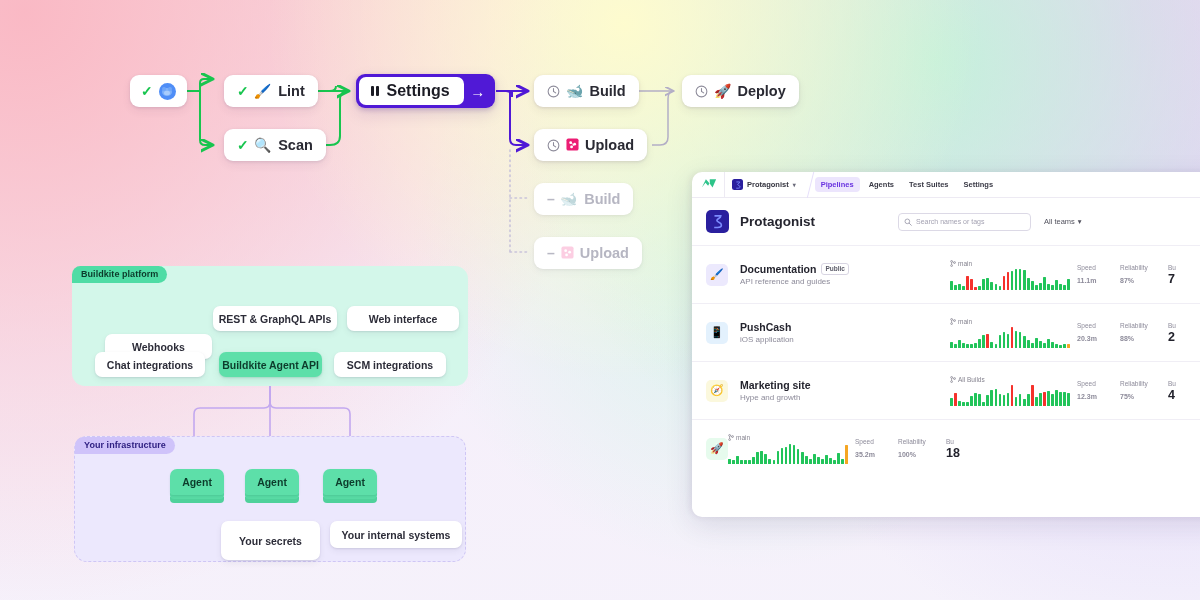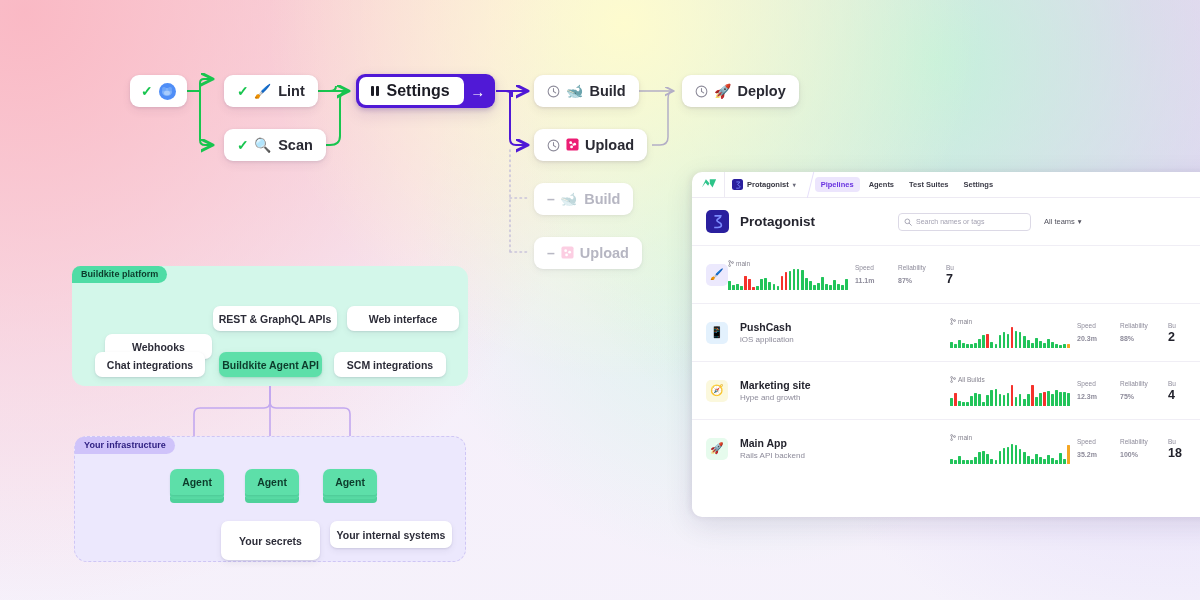--- a/index.html
+++ b/index.html
@@ -391,21 +391,21 @@
       <div class="layer l2"></div>
       <div class="top">Agent</div>
     </div>
     <div class="agent" style="left:248px; top:32px;">
       <div class="layer l1"></div>
       <div class="layer l2"></div>
       <div class="top">Agent</div>
     </div>
 
     <div class="chip" style="left:146px; top:84px; width:99px; height:39px;">Your secrets</div>
-    <div class="chip" style="left:255px; top:84px; width:122px; height:27px;">Your internal systems</div>
+    <div class="chip" style="left:255px; top:84px; width:132px; height:27px;">Your internal systems</div>
   </div>
 </div>
 
 <div id="dash">
 
   <div class="dash-nav">
     <div class="bk-logo">
       <svg width="16" height="13" viewBox="0 0 18 14" aria-hidden="true">
         <path d="M1 10.5 L5.5 1 L9.5 5.5 L8 8.5 L5 5 Z" fill="#30c48d"></path>
         <path d="M9.8 1 L17 1 L13 10.5 L10 6.2 Z" fill="#2ec489"></path>
@@ -446,20 +446,27 @@
       <span>Search names or tags</span>
     </div>
     <div class="teams-sel">
       <span>All teams</span>
       <span>▾</span>
     </div>
   </div>
 
   <div class="row">
     <div class="row-ico" style="background:#ece9fd;">🖌️</div>
+    <div class="row-text">
+      <div class="row-title-line">
+        <span class="row-title">Documentation</span>
+        <span class="vis-badge">Public</span>
+      </div>
+      <div class="row-sub">API reference and guides</div>
+    </div>
     <div class="row-chart">
       <div class="branch">
         <svg width="6" height="7" viewBox="0 0 8 10">
             <circle cx="2" cy="2" r="1.3" fill="none" stroke="#85838f" stroke-width="1"></circle>
             <circle cx="2" cy="8" r="1.3" fill="none" stroke="#85838f" stroke-width="1"></circle>
             <circle cx="6.3" cy="3.6" r="1.3" fill="none" stroke="#85838f" stroke-width="1"></circle>
             <path d="M2 3.3v3.4M3.3 2.6c2 .6 2.2 1.6 2.2 2.3" fill="none" stroke="#85838f" stroke-width="1"></path>
           </svg>
         <span>main</span>
       </div>
@@ -635,26 +642,20 @@
       <div class="mval"><span class="v">75</span><span>%</span></div>
     </div>
     <div class="metric">
       <div class="mlabel">Bu</div>
       <div class="mval">4</div>
     </div>
   </div>
 
   <div class="row">
     <div class="row-ico" style="background:#e6fbed;">🚀</div>
-    <div class="row-text">
-      <div class="row-title-line">
-        <span class="row-title">Main App</span>
-      </div>
-      <div class="row-sub">Rails API backend</div>
-    </div>
     <div class="row-chart">
       <div class="branch">
         <svg width="6" height="7" viewBox="0 0 8 10">
             <circle cx="2" cy="2" r="1.3" fill="none" stroke="#85838f" stroke-width="1"></circle>
             <circle cx="2" cy="8" r="1.3" fill="none" stroke="#85838f" stroke-width="1"></circle>
             <circle cx="6.3" cy="3.6" r="1.3" fill="none" stroke="#85838f" stroke-width="1"></circle>
             <path d="M2 3.3v3.4M3.3 2.6c2 .6 2.2 1.6 2.2 2.3" fill="none" stroke="#85838f" stroke-width="1"></path>
           </svg>
         <span>main</span>
       </div>

